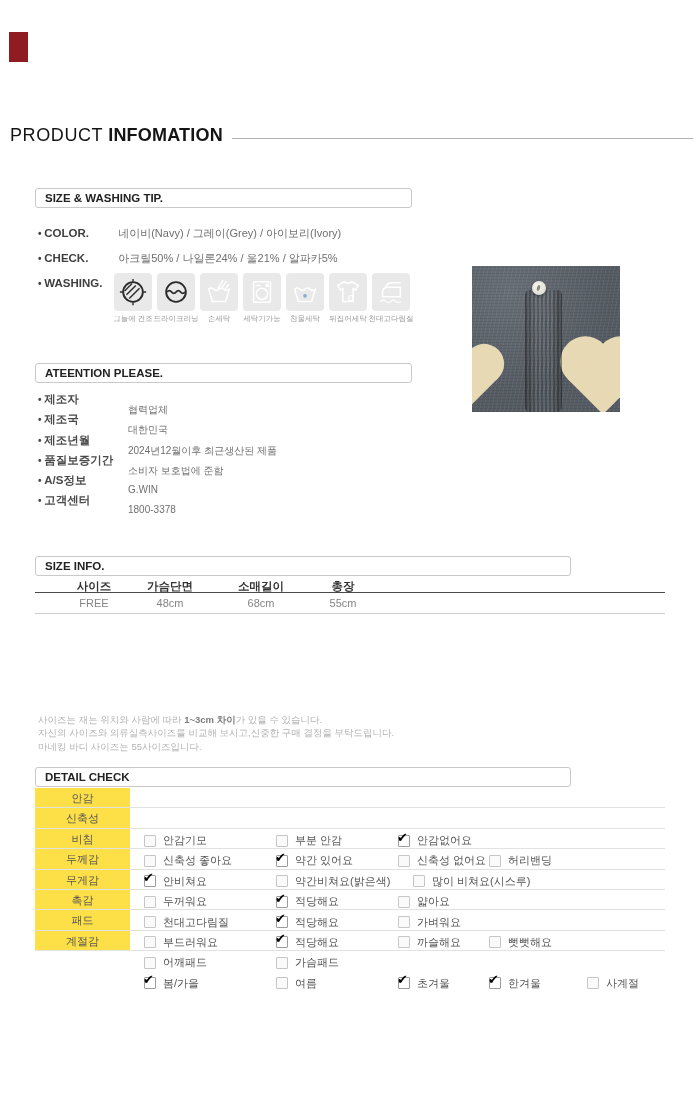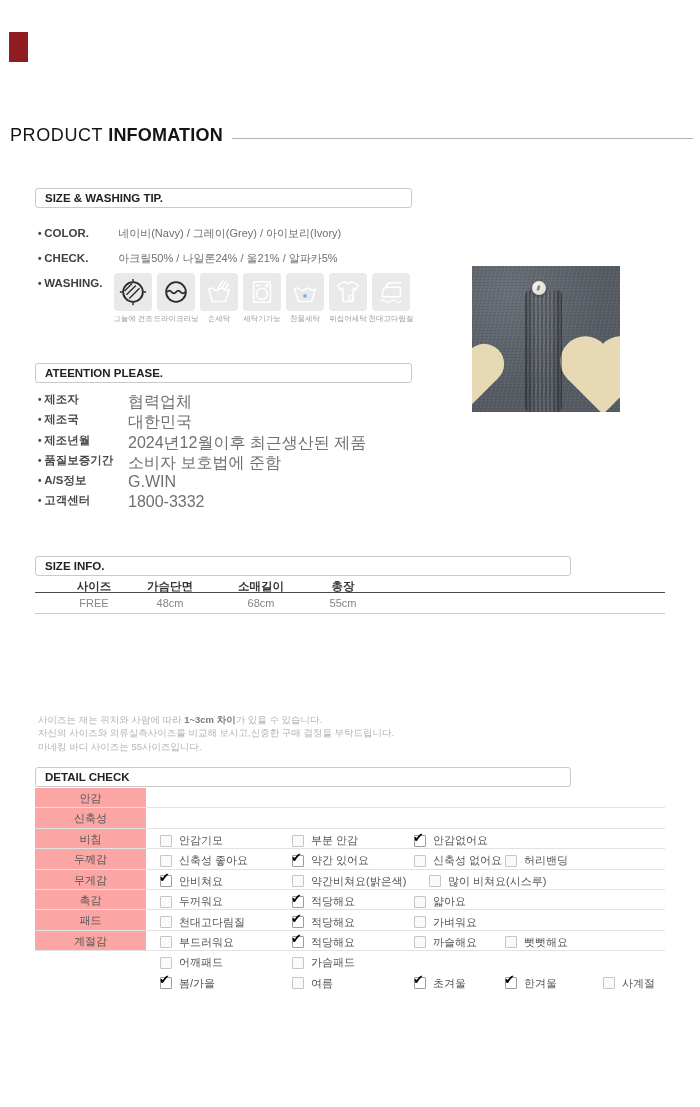--- a/index.html
+++ b/index.html
@@ -61,39 +61,39 @@
   .heart::before{top:-50%;left:0;}
   .heart::after{left:50%;top:0;}
   .heart-left{width:40px;height:40px;left:-22px;top:92px;}
   .heart-right{width:50px;height:50px;left:106px;top:88px;}
 
   
   .attn-rows{position:absolute;left:38px;top:392px;}
   .attn-row{height:20.3px;display:flex;align-items:flex-start;font-size:11.5px;white-space:nowrap;}
   .attn-label{width:90px;font-weight:bold;color:#4a4a4a;}
   .attn-label::before{content:"• ";font-size:10px;}
-  .attn-value{color:#707070;font-size:16px;}
+  .attn-value{color:#707070;font-size:10px;margin-top:11px;}
 
   
   .size-cell{position:absolute;transform:translateX(-50%);white-space:nowrap;}
   .size-head{top:579px;font-size:11.5px;font-weight:bold;color:#333;}
   .size-val{top:597px;font-size:11px;color:#858585;}
   .sc1{left:94px;} .sc2{left:170px;} .sc3{left:261px;} .sc4{left:343px;}
   .size-line1{position:absolute;left:35px;top:592px;width:630px;border-top:1px solid #4a4a4a;}
   .size-line2{position:absolute;left:35px;top:613px;width:630px;border-top:1px solid #cccccc;}
 
   
   .notes{position:absolute;left:38px;top:713px;font-size:9.5px;line-height:13.4px;
          color:#b3b3b3;white-space:nowrap;}
   .notes b{color:#7c7c7c;}
 
   
   .dc{position:absolute;left:35px;top:788px;width:630px;font-size:11px;color:#555;}
   .dc-row{display:flex;height:20.4px;border-bottom:1px solid #e2e2e2;box-sizing:border-box;}
-  .dc-label{width:111px;background:#fca5a5;text-align:center;line-height:20px;color:#555;}
+  .dc-label{width:95px;background:#fde047;text-align:center;line-height:20px;color:#555;}
   .dc-opts{flex:1;position:relative;margin-top:41px;}
   .opt{position:absolute;top:4px;display:flex;align-items:center;white-space:nowrap;}
   .opt:nth-of-type(1){left:14px;}
   .opt:nth-of-type(2){left:146px;}
   .opt:nth-of-type(3){left:252px;padding-left:16px;}
   .opt:nth-of-type(4){left:359px;}
   .opt:nth-of-type(5){left:457px;}
   .dc-row:nth-child(3) .opt:nth-of-type(3){left:267px;}
   .cb{position:relative;width:10px;height:10px;border:1px solid #c6c6c6;background:#fafafa;
       border-radius:1px;margin-right:7px;flex:none;}
@@ -224,21 +224,21 @@
     <div class="attn-row">
       <span class="attn-label">품질보증기간</span>
       <span class="attn-value">소비자 보호법에 준함</span>
     </div>
     <div class="attn-row">
       <span class="attn-label">A/S정보</span>
       <span class="attn-value">G.WIN</span>
     </div>
     <div class="attn-row">
       <span class="attn-label">고객센터</span>
-      <span class="attn-value">1800-3332</span>
+      <span class="attn-value">1800-3378</span>
     </div>
   </div>
 
   <div class="sec-box wide box-size">SIZE INFO.</div>
   <span class="size-cell size-head sc1">사이즈</span>
   <span class="size-cell size-head sc2">가슴단면</span>
   <span class="size-cell size-head sc3">소매길이</span>
   <span class="size-cell size-head sc4">총장</span>
   <div class="size-line1"></div>
   <span class="size-cell size-val sc1">FREE</span>

